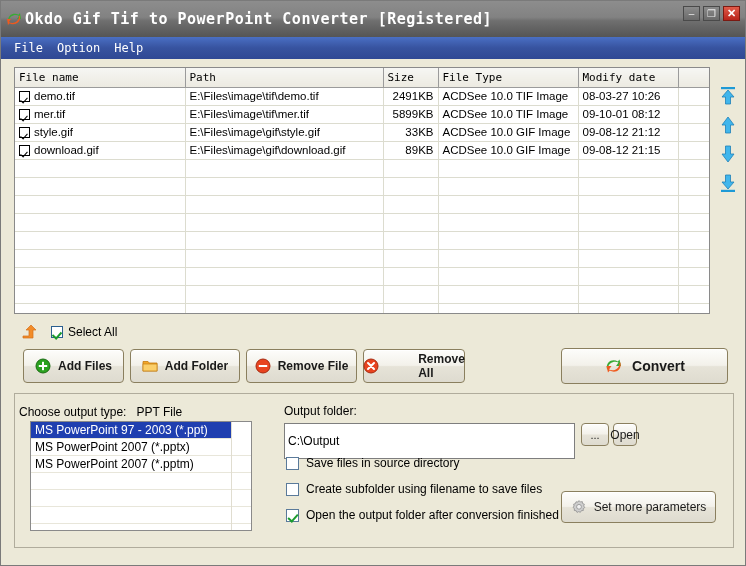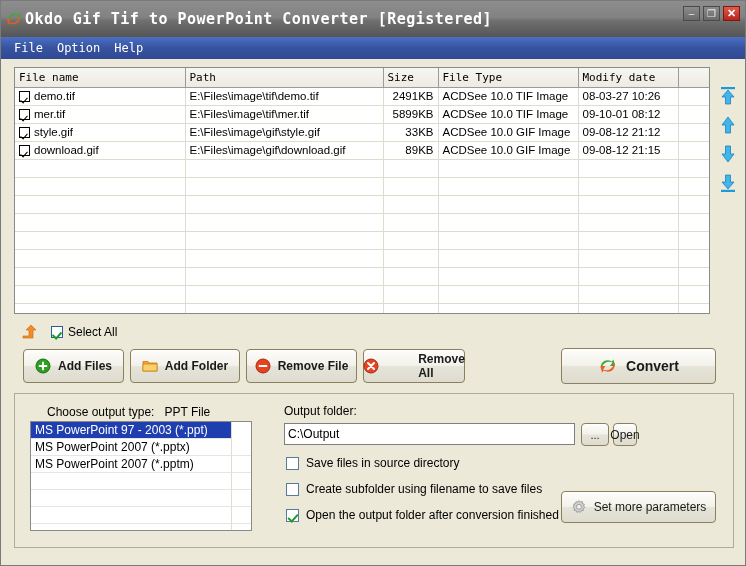--- a/index.html
+++ b/index.html
@@ -100,41 +100,41 @@
     display:flex;align-items:center;justify-content:center;
     font-size:12px;font-weight:bold;color:#1a1a1a;cursor:default;
     box-shadow:inset 0 1px 0 #fff;box-sizing:border-box;
   }
   .abtn{position:absolute;top:348px;height:34px;}
   .abtn .ico{width:16px;height:16px;margin-right:7px;flex:0 0 auto;}
   #btn-addfiles{left:22px;width:101px;}
   #btn-addfolder{left:129px;width:110px;}
   #btn-removefile{left:245px;width:111px;}
   #btn-removeall{left:362px;width:102px;gap:32px;}
-  #btn-convert{position:absolute;left:560px;top:347px;width:155px;height:36px;font-size:14px;}
+  #btn-convert{position:absolute;left:560px;top:347px;width:167px;height:36px;font-size:14px;}
   #btn-convert .ico{width:20px;height:18px;margin-right:8px;}
 
   
   .group{
     position:absolute;left:13px;top:392px;width:720px;height:155px;
     border:1px solid #b0ac9c;box-sizing:border-box;background:#ece9d8;
   }
-  .glabel{position:absolute;left:18px;top:404px;font-size:12px;color:#000;white-space:nowrap;margin-left:28px;}
+  .glabel{position:absolute;left:18px;top:404px;font-size:12px;color:#000;white-space:nowrap;}
   .listbox{
     position:absolute;left:29px;top:420px;width:222px;height:110px;
     background:#fff;border:1px solid #8a8a8a;box-sizing:border-box;overflow:hidden;
   }
   .lb-row{height:17px;line-height:17px;padding-left:4px;font-size:12px;color:#000;
           border-bottom:1px solid #e8e6da;white-space:nowrap;box-sizing:border-box;}
   .lb-row.sel{background:#1f3fb0;color:#fff;width:201px;}
   .lb-col{position:absolute;left:200px;top:0;bottom:0;width:1px;background:#e0ddd0;}
 
   .out-label{position:absolute;left:283px;top:403px;font-size:12px;color:#000;}
   .out-input{
-    position:absolute;left:283px;top:422px;width:291px;height:22px;
+    position:absolute;left:283px;top:422px;width:291px;height:36px;
     background:#fff;border:1px solid #7e7e7e;box-sizing:border-box;
     font-size:12px;color:#000;padding:0 3px;line-height:20px;
     font-family:"Liberation Sans",sans-serif;outline:none;
   }
   #btn-browse{position:absolute;left:580px;top:422px;width:28px;height:23px;font-weight:normal;font-size:11px;}
   #btn-open{position:absolute;left:612px;top:422px;width:24px;height:23px;font-weight:normal;font-size:12px;}
 
   .opt{position:absolute;left:285px;display:flex;align-items:center;font-size:12px;color:#000;}
   #opt1{top:455px;} #opt2{top:481px;} #opt3{top:507px;}
   .cb-b{

